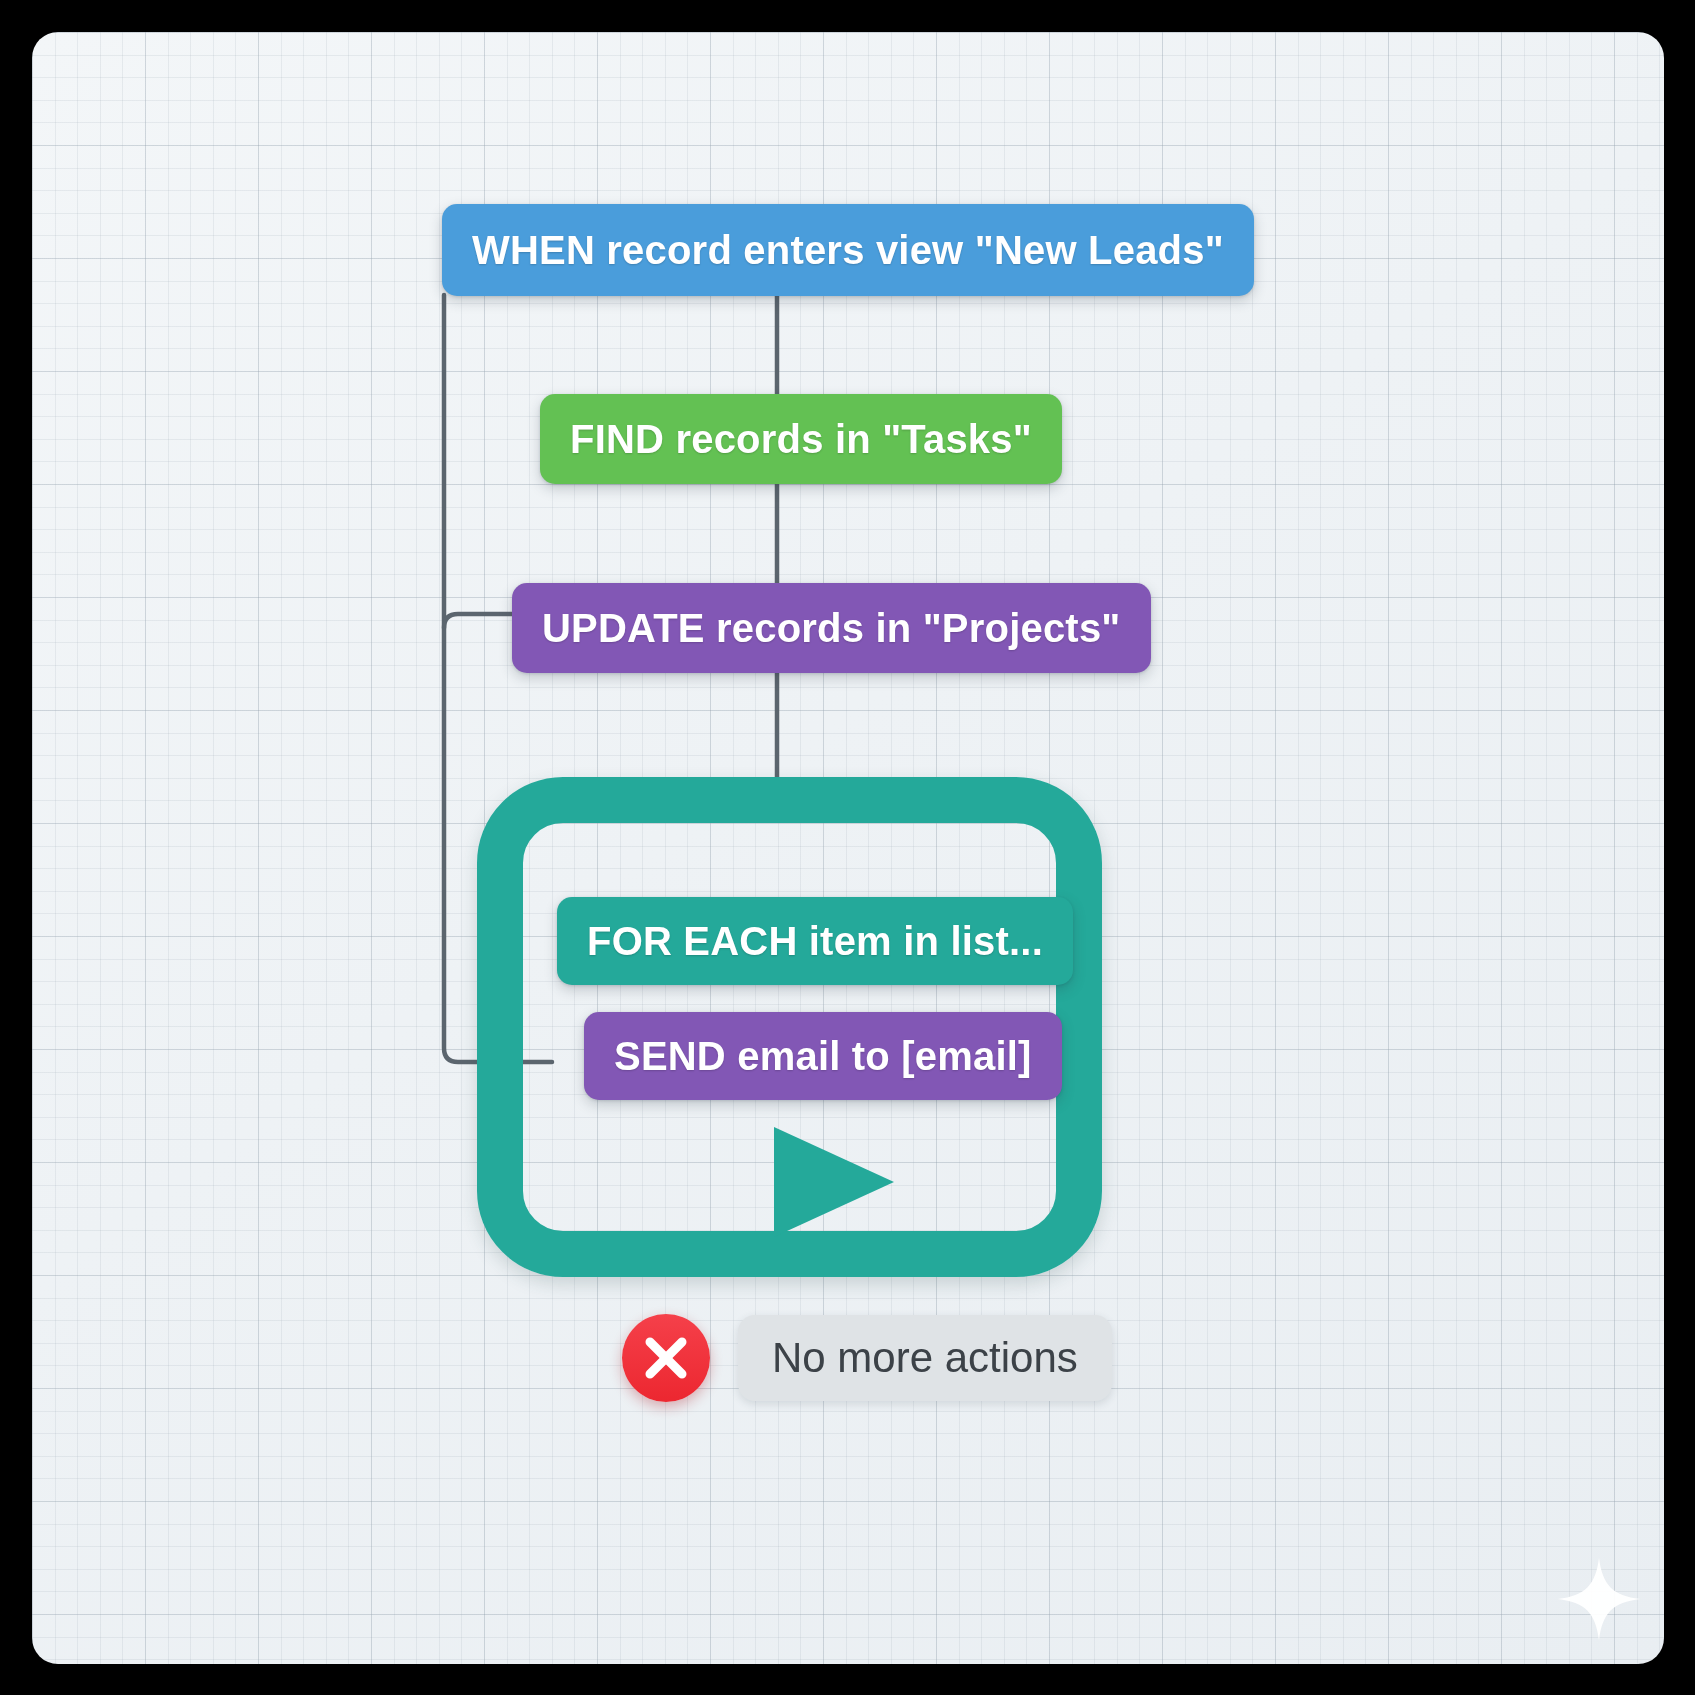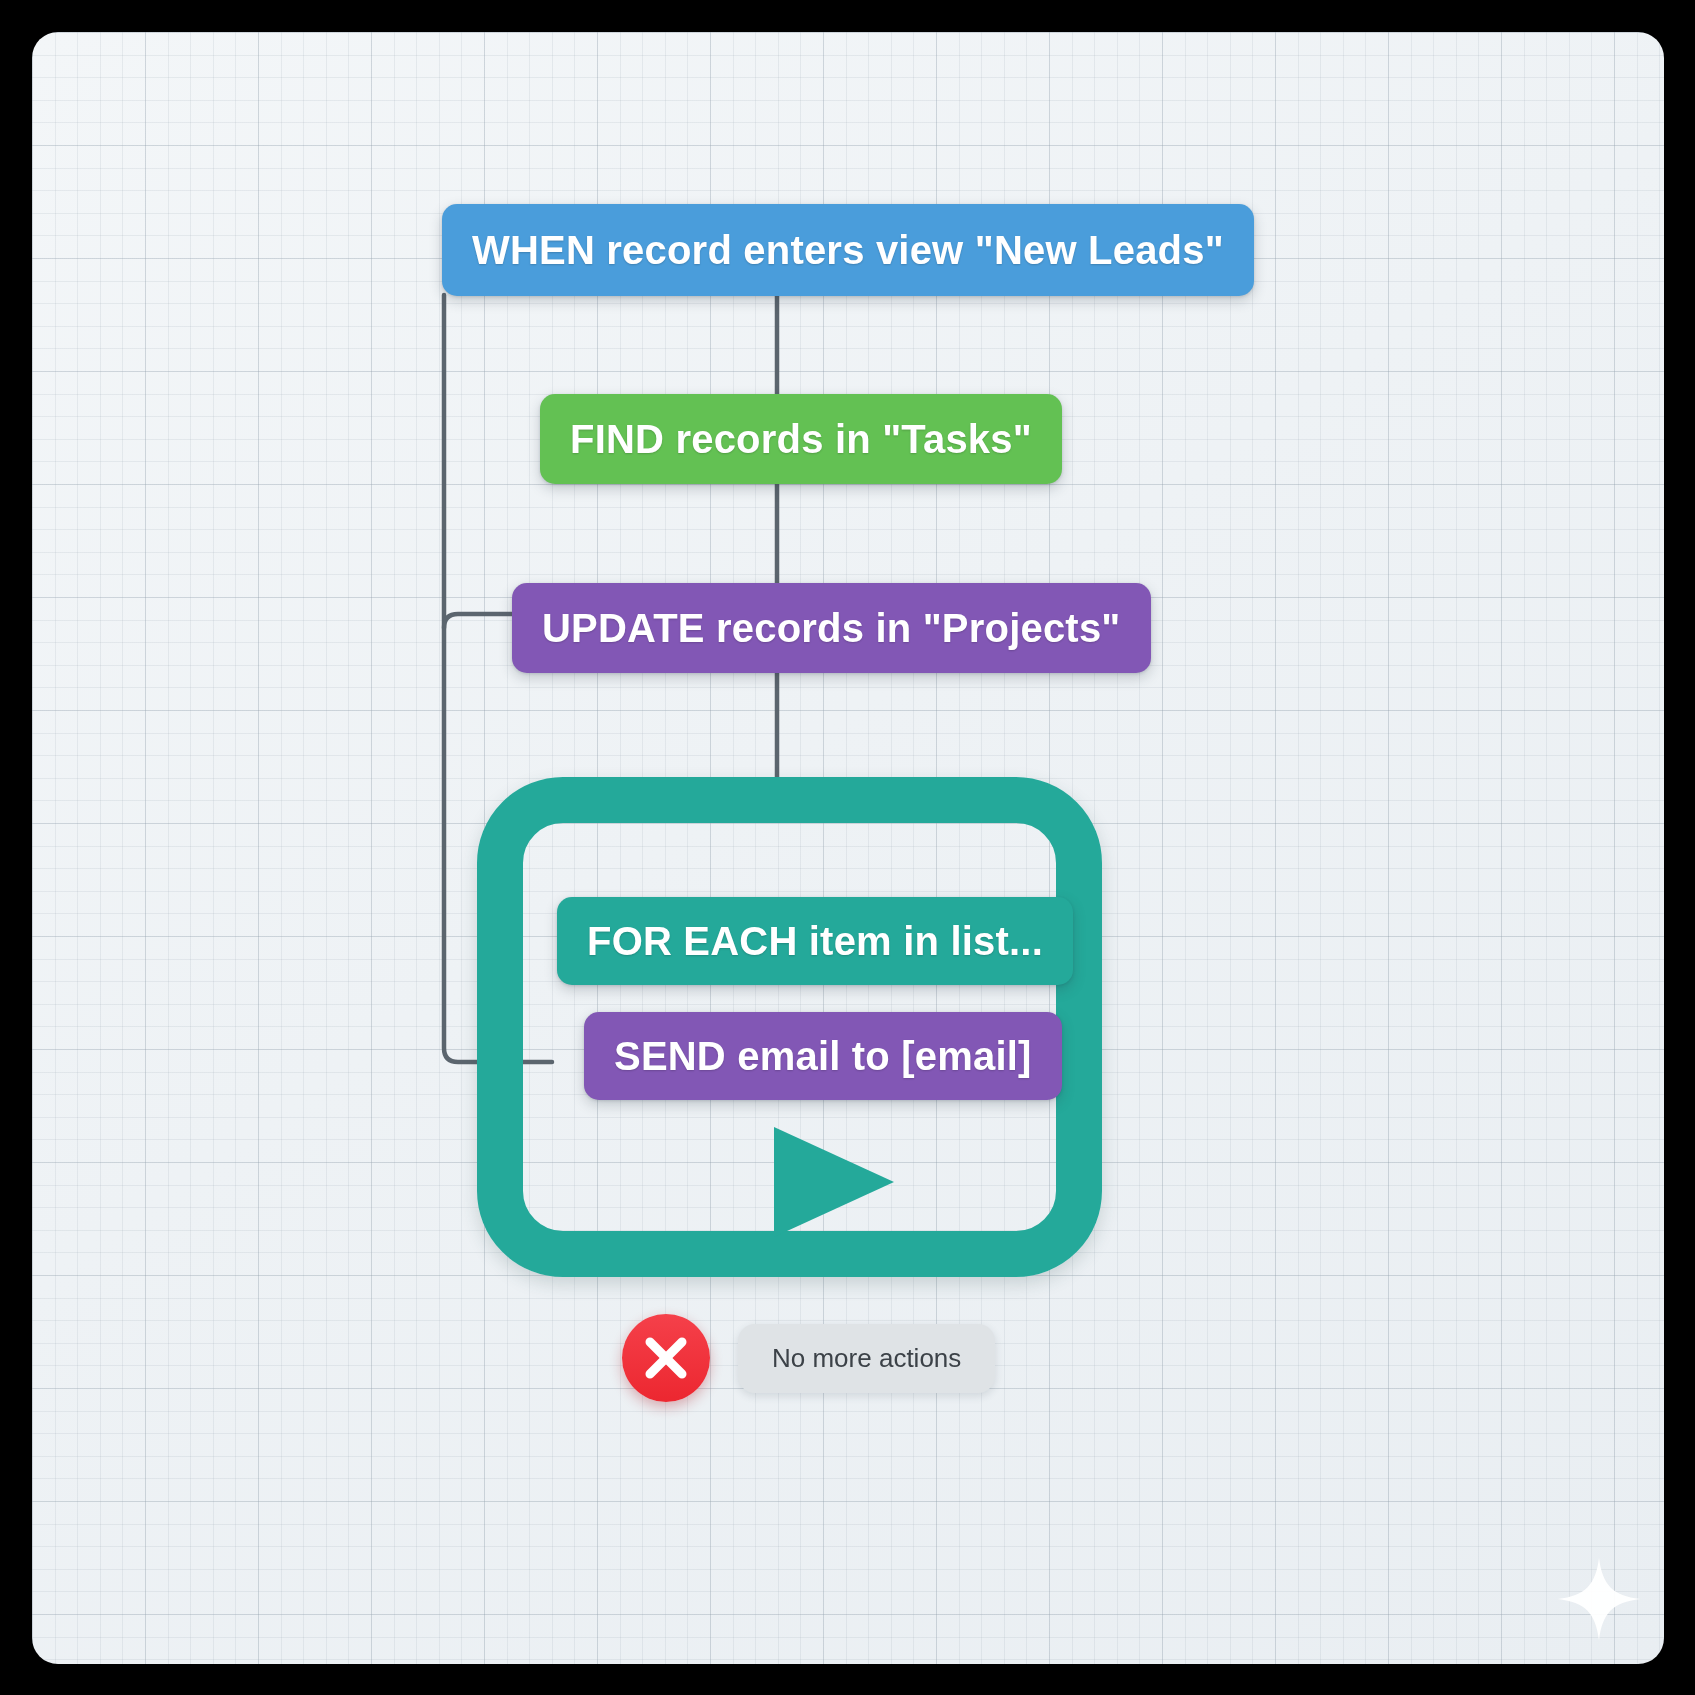--- a/index.html
+++ b/index.html
@@ -57,21 +57,21 @@
   #err-circle{
     width:88px;height:88px;border-radius:50%;
     background:linear-gradient(180deg,#f5404a 0%,#ec2730 100%);
     display:flex;align-items:center;justify-content:center;
     box-shadow:0 5px 13px rgba(170,25,35,.32);
   }
   #err-circle svg{display:block;}
   #status-pill{
     background:#dfe3e6;color:#3c4248;
     border-radius:17px;padding:19px 34px;
-    font-size:26px;font-weight:400;
+    font-size:42px;font-weight:400;
     box-shadow:0 3px 9px rgba(40,55,70,.14);
   }
 
   
   #sparkle{position:absolute;right:22px;bottom:22px;opacity:.95;}
 </style>
 </head>
 <body>
 
 <div id="frame">

